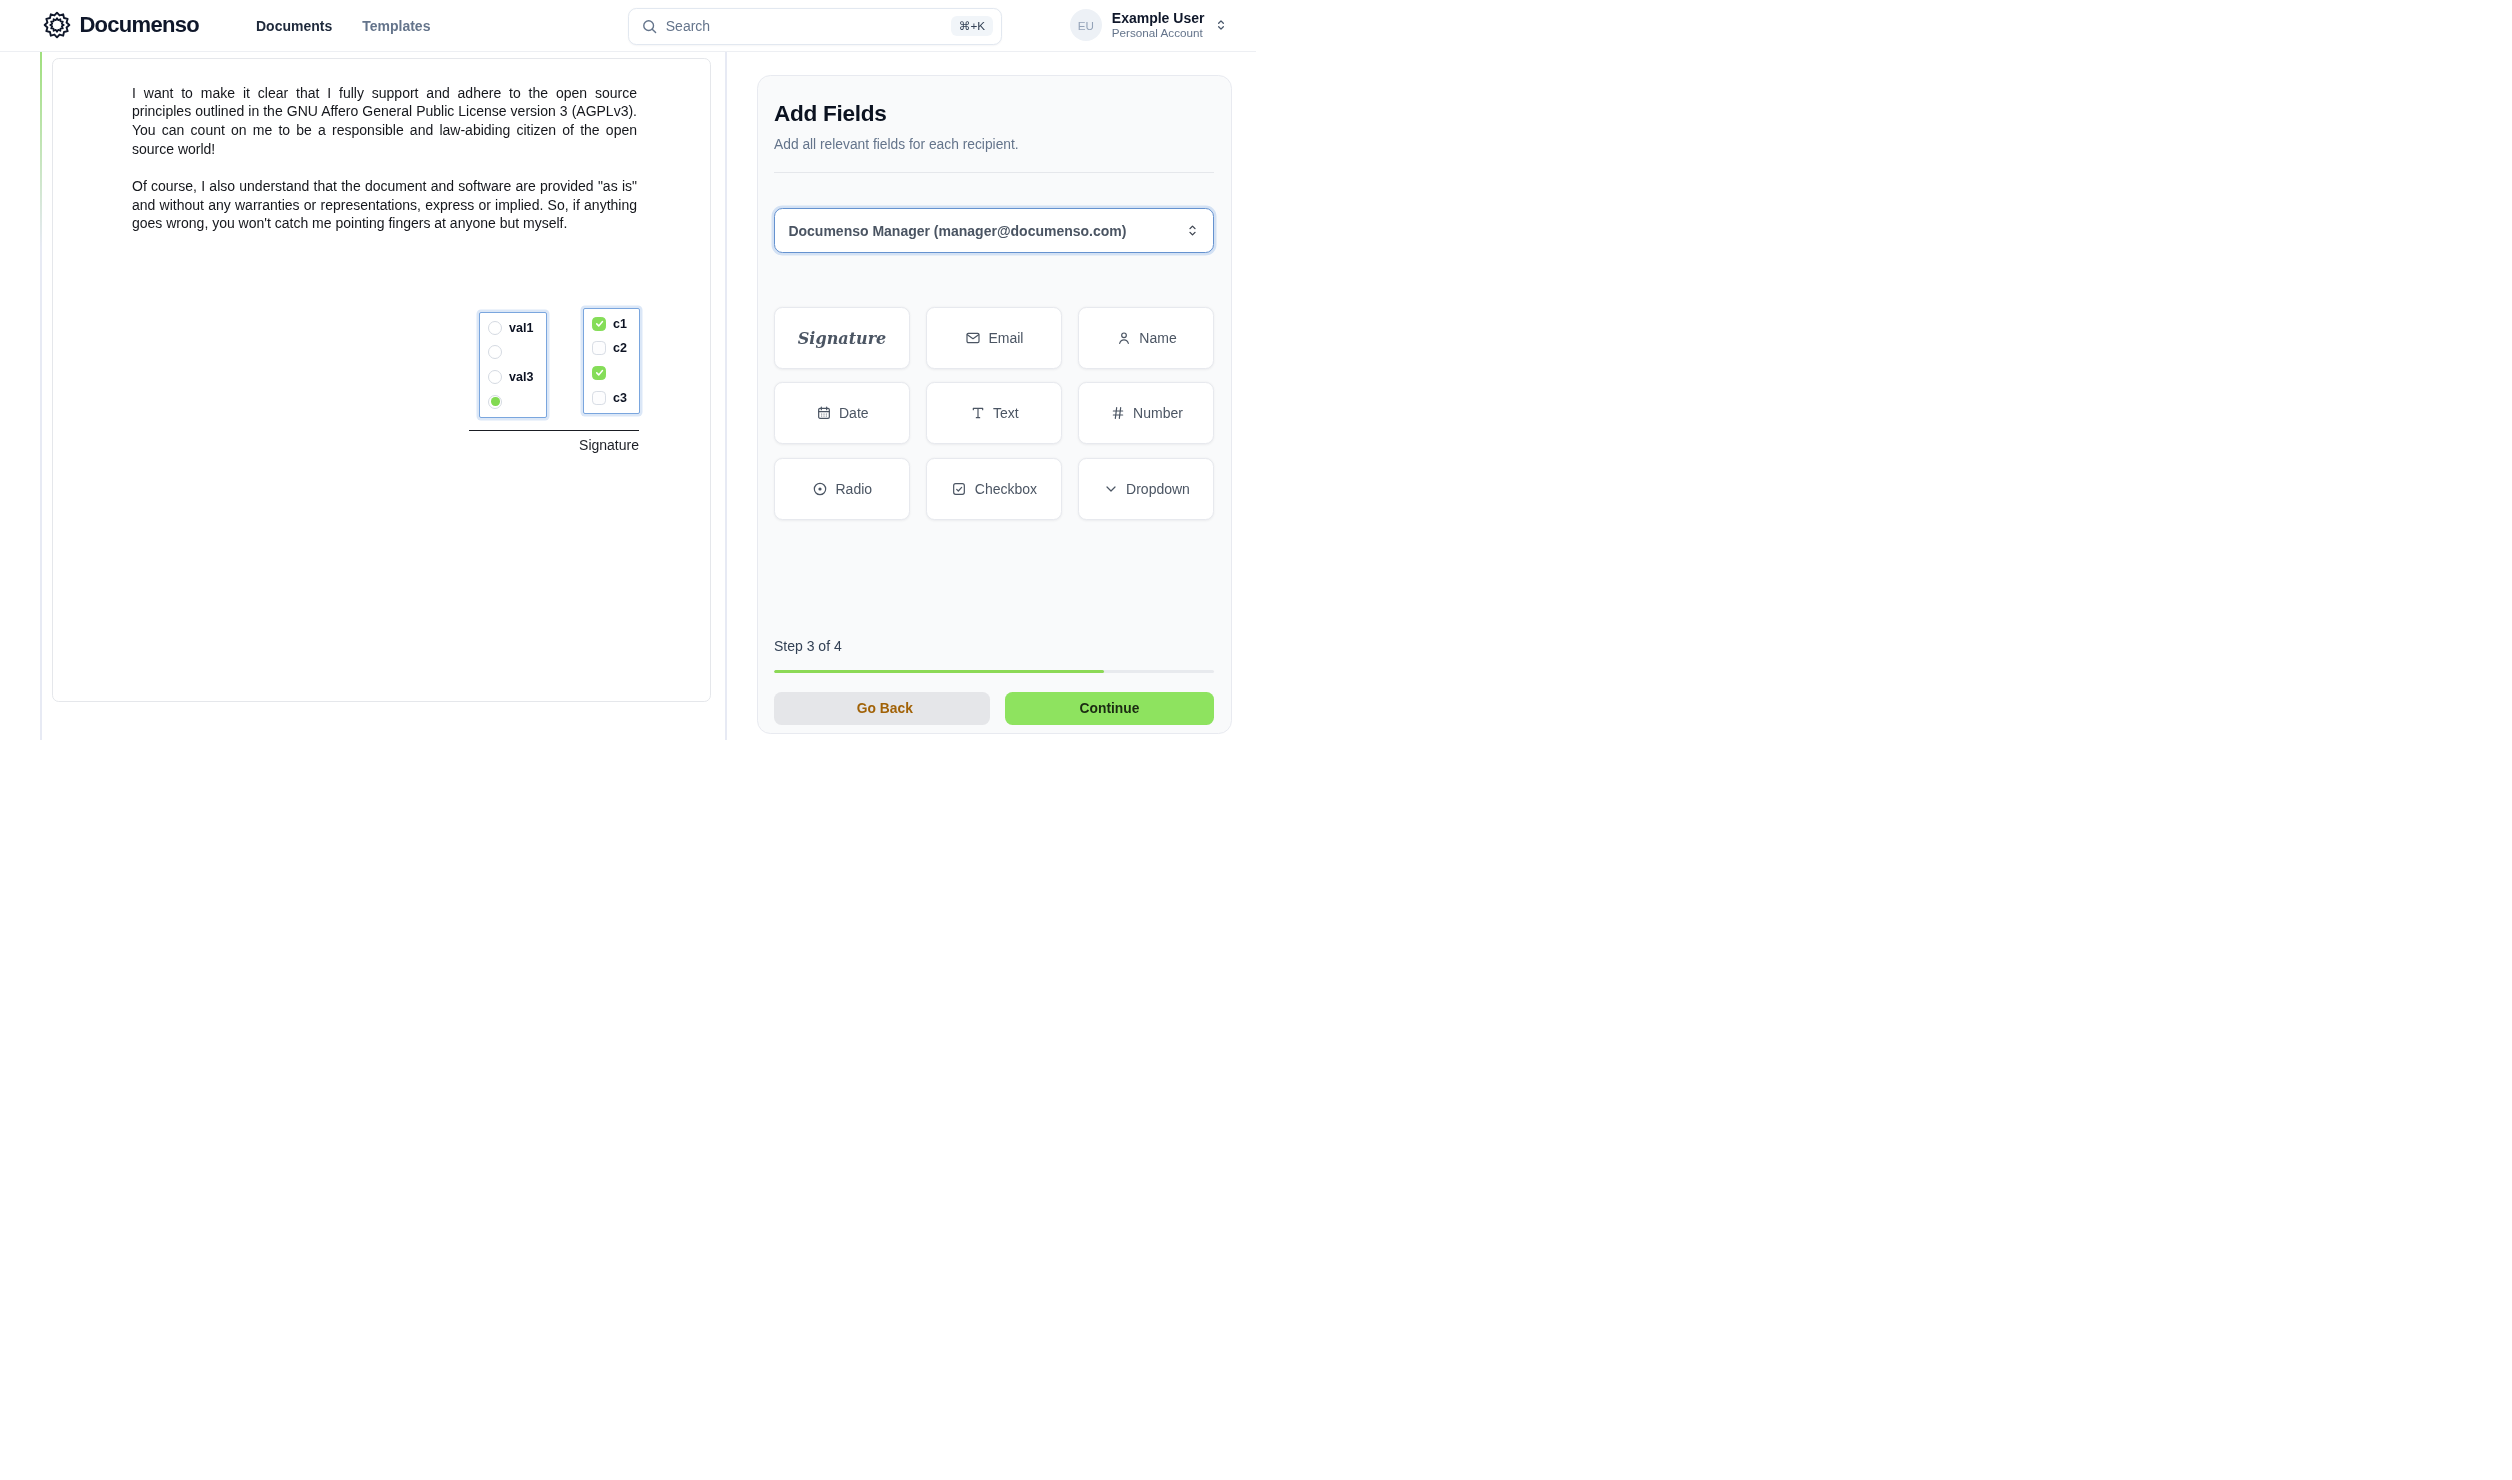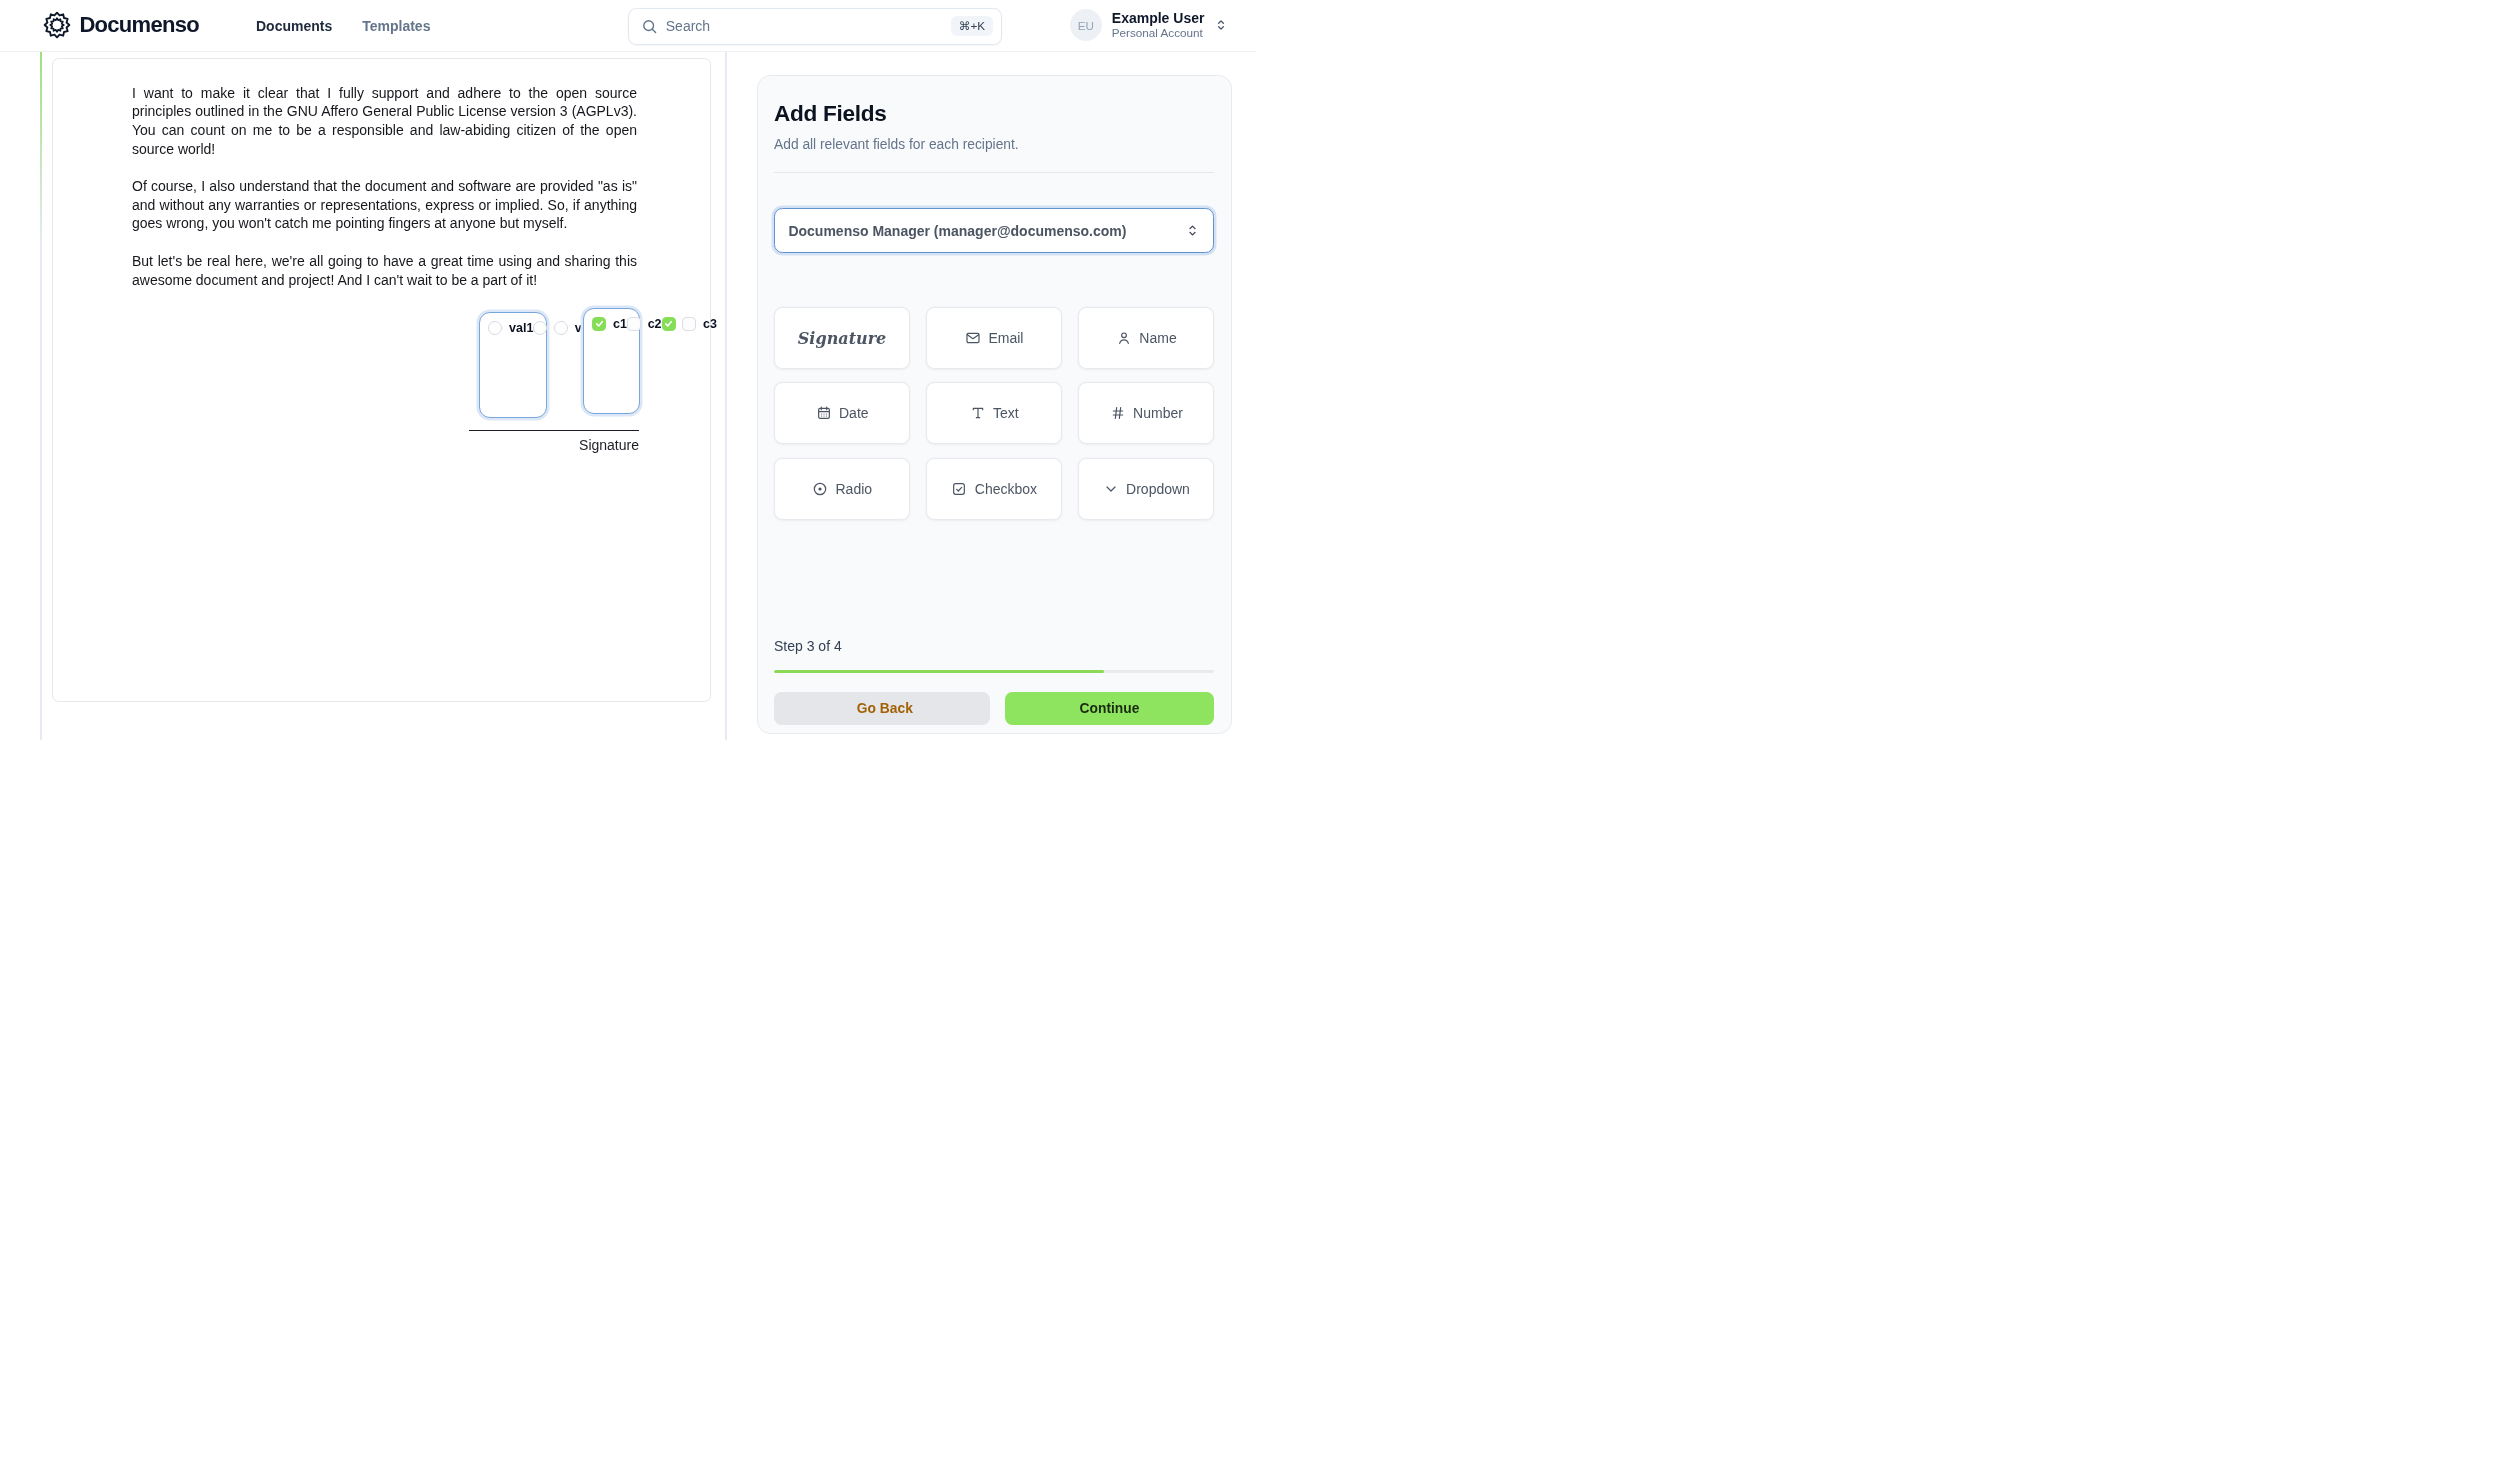--- a/index.html
+++ b/index.html
@@ -34,21 +34,21 @@
   .doc-page{position:absolute;left:10px;top:6.7px;width:659px;height:644px;box-sizing:border-box;
             background:#fff;border:0.8px solid #e5e7eb;border-radius:6.7px;}
   .page-indicator{position:absolute;left:0;right:0;bottom:7.5px;text-align:center;
                   font-size:11.3px;color:#6b7280;}
   .doc-text{position:absolute;left:79px;top:25px;width:505px;font-size:14px;line-height:1.33;
             color:#15171c;text-align:justify;font-weight:500;}
   .doc-text p{margin:0;}
   .doc-text p + p{margin-top:19px;}
 
   .field-card{position:absolute;box-sizing:border-box;background:#fff;border:1.7px solid #7aa6de;
-              border-radius:11px;box-shadow:0 0 0 2.5px #dbe7f7;display:flex;
+              border-radius:2px;box-shadow:0 0 0 2.5px #dbe7f7;display:flex;flex-direction:column;
               justify-content:space-between;padding:7.5px 8.4px;cursor:pointer;}
   .radio-card{left:426px;top:253px;width:68px;height:106px;}
   .check-card{left:530px;top:249px;width:57px;height:106px;}
   .opt-row{display:flex;align-items:center;gap:6.7px;height:15px;}
   .opt-label{font-size:12.5px;font-weight:700;color:#0c1222;}
   .radio{width:14px;height:14px;border-radius:50%;border:1.3px solid #d5dae2;box-sizing:border-box;
          background:#fff;display:flex;align-items:center;justify-content:center;flex:0 0 auto;}
   .radio .dot{width:8.4px;height:8.4px;border-radius:50%;background:#82da52;}
   .cbox{width:14px;height:14px;border-radius:4.2px;border:1.3px solid #d8dde5;box-sizing:border-box;
         background:#fdfdfe;display:flex;align-items:center;justify-content:center;flex:0 0 auto;}
@@ -121,21 +121,20 @@
     </div>
   </header>
 
   <section class="doc-card">
     <div class="green-edge"></div>
 
     <div class="doc-page">
       <div class="doc-text">
         <p>I want to make it clear that I fully support and adhere to the open source principles outlined in the GNU Affero General Public License version 3 (AGPLv3). You can count on me to be a responsible and law-abiding citizen of the open source world!</p>
         <p>Of course, I also understand that the document and software are provided "as is" and without any warranties or representations, express or implied. So, if anything goes wrong, you won't catch me pointing fingers at anyone but myself.</p>
-        <p>But let's be real here, we're all going to have a great time using and sharing this awesome document and project! And I can't wait to be a part of it!</p>
       </div>
 
       <div class="field-card radio-card">
         <div class="opt-row">
           <span class="radio"></span>
           <span class="opt-label">val1</span>
         </div>
         <div class="opt-row">
           <span class="radio"></span>
           <span class="opt-label"></span>

